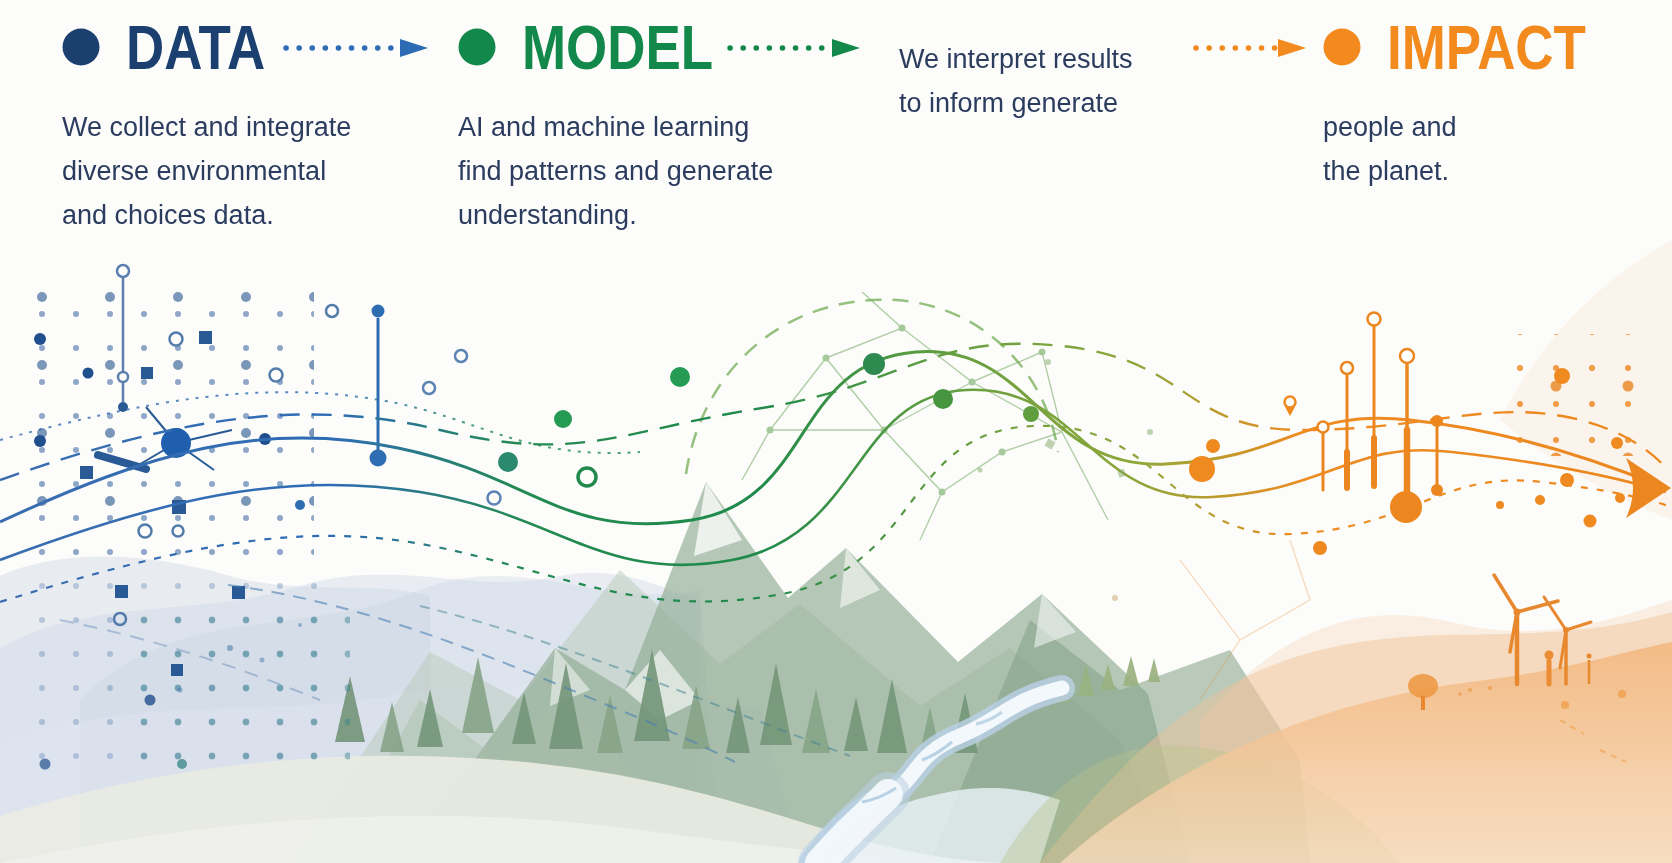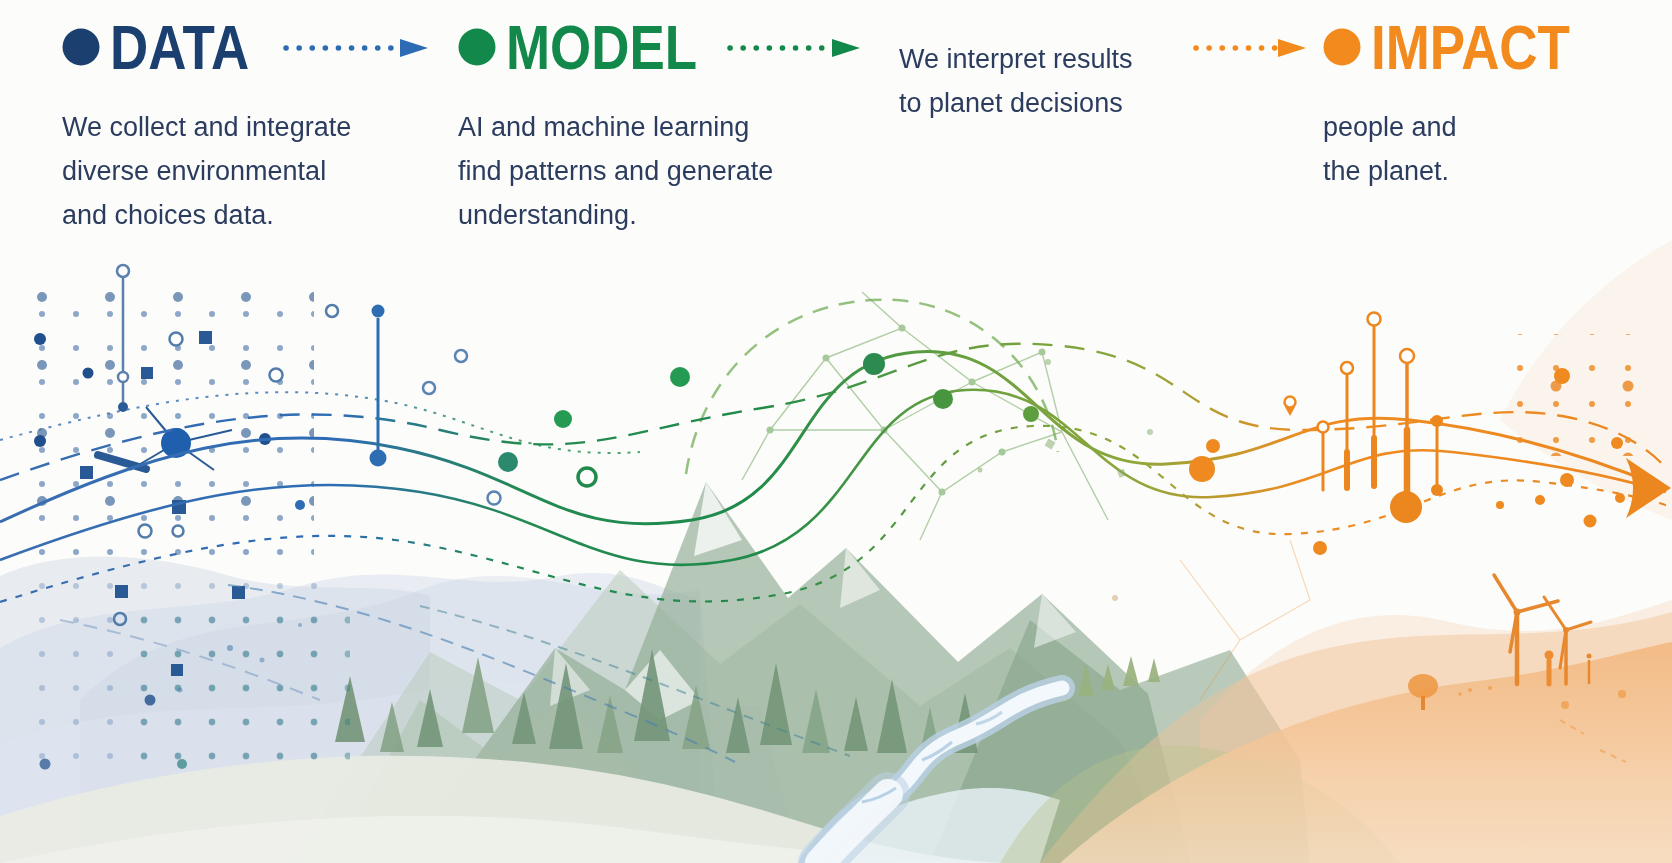--- a/index.html
+++ b/index.html
@@ -1,21 +1,21 @@
 <!DOCTYPE html>
 <html><head>
 <meta charset="utf-8">
 <title>DATA → MODEL → INSIGHT → IMPACT</title>
 <style>
   html,body{margin:0;padding:0;background:#fcfcfa;}
   .canvas{position:relative;width:1672px;height:863px;background:#fcfcfa;
           font-family:"Liberation Sans",sans-serif;overflow:hidden;}
   .illu{position:absolute;left:0;top:0;width:1672px;height:863px;z-index:1;}
   .stage{position:absolute;top:13px;z-index:2;}
-  .stage-header{display:flex;align-items:center;gap:10px;height:68px;}
+  .stage-header{display:flex;align-items:center;gap:26px;height:68px;}
   .bullet{flex:0 0 auto;display:block;}
   .stage-title{font-size:63px;font-weight:700;letter-spacing:0px;
                transform:scaleX(.84);transform-origin:left center;white-space:nowrap;display:inline-block;}
   .stage-desc{margin-top:24px;font-size:27px;line-height:44px;color:#2b3c5f;}
   .flow-arrow{position:absolute;top:37px;height:22px;z-index:2;}
 </style>
 </head>
 <body>
 
 <div class="canvas">
@@ -324,21 +324,21 @@
   </div>
 
   <svg class="flow-arrow" style="left:726px" width="140" height="22" viewBox="0 0 140 22">
     <line x1="4" y1="11" x2="106" y2="11" stroke-width="5.5" stroke-linecap="round" stroke-dasharray="0.1 13" stroke="#12894a"></line>
     <path d="M106,2 L134,11 L106,20 Z" fill="#12894a"></path>
   </svg>
 
   <div class="stage" style="left:899px">
     <div class="stage-desc">
       <div>We interpret results</div>
-      <div>to planet decisions</div>
+      <div>to inform generate</div>
     </div>
   </div>
 
   <svg class="flow-arrow" style="left:1192px" width="120" height="22" viewBox="0 0 120 22">
     <line x1="4" y1="11" x2="86" y2="11" stroke-width="5.5" stroke-linecap="round" stroke-dasharray="0.1 13" stroke="#f28a1e"></line>
     <path d="M86,2 L114,11 L86,20 Z" fill="#f28a1e"></path>
   </svg>
 
   <div class="stage" style="left:1323px">
     <div class="stage-header">

